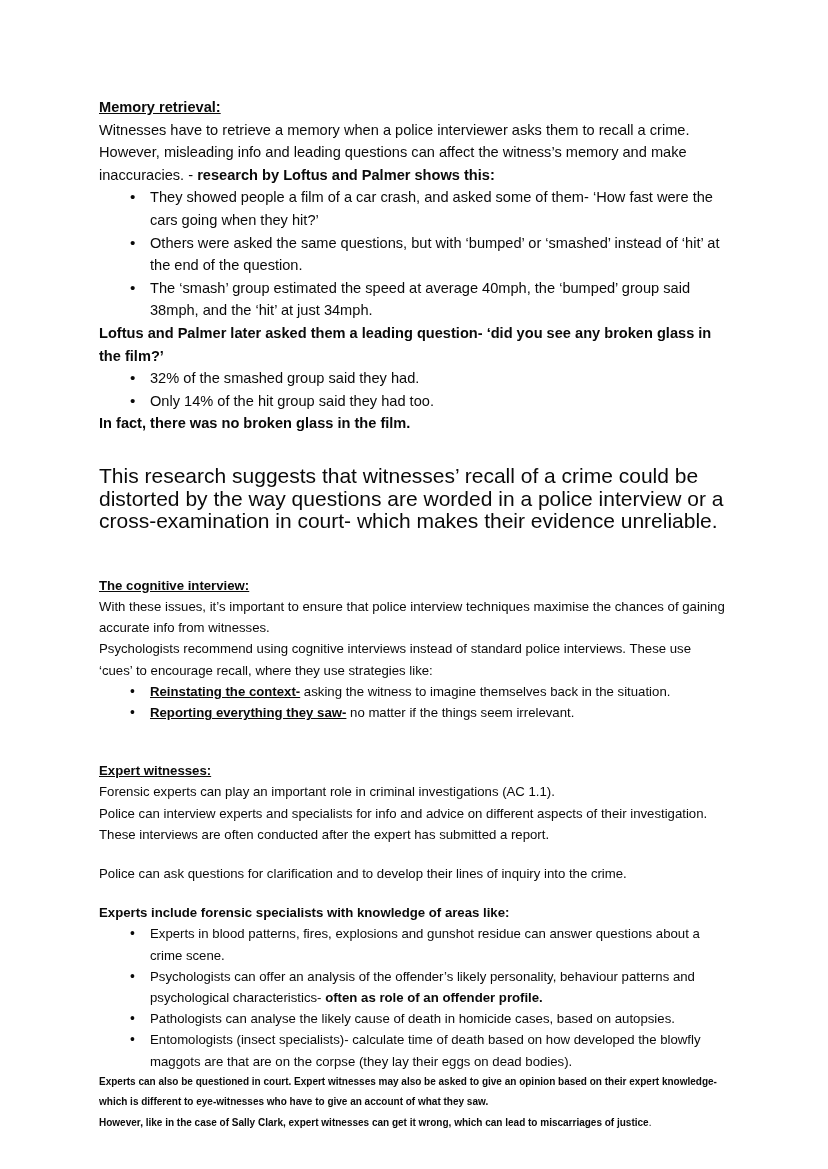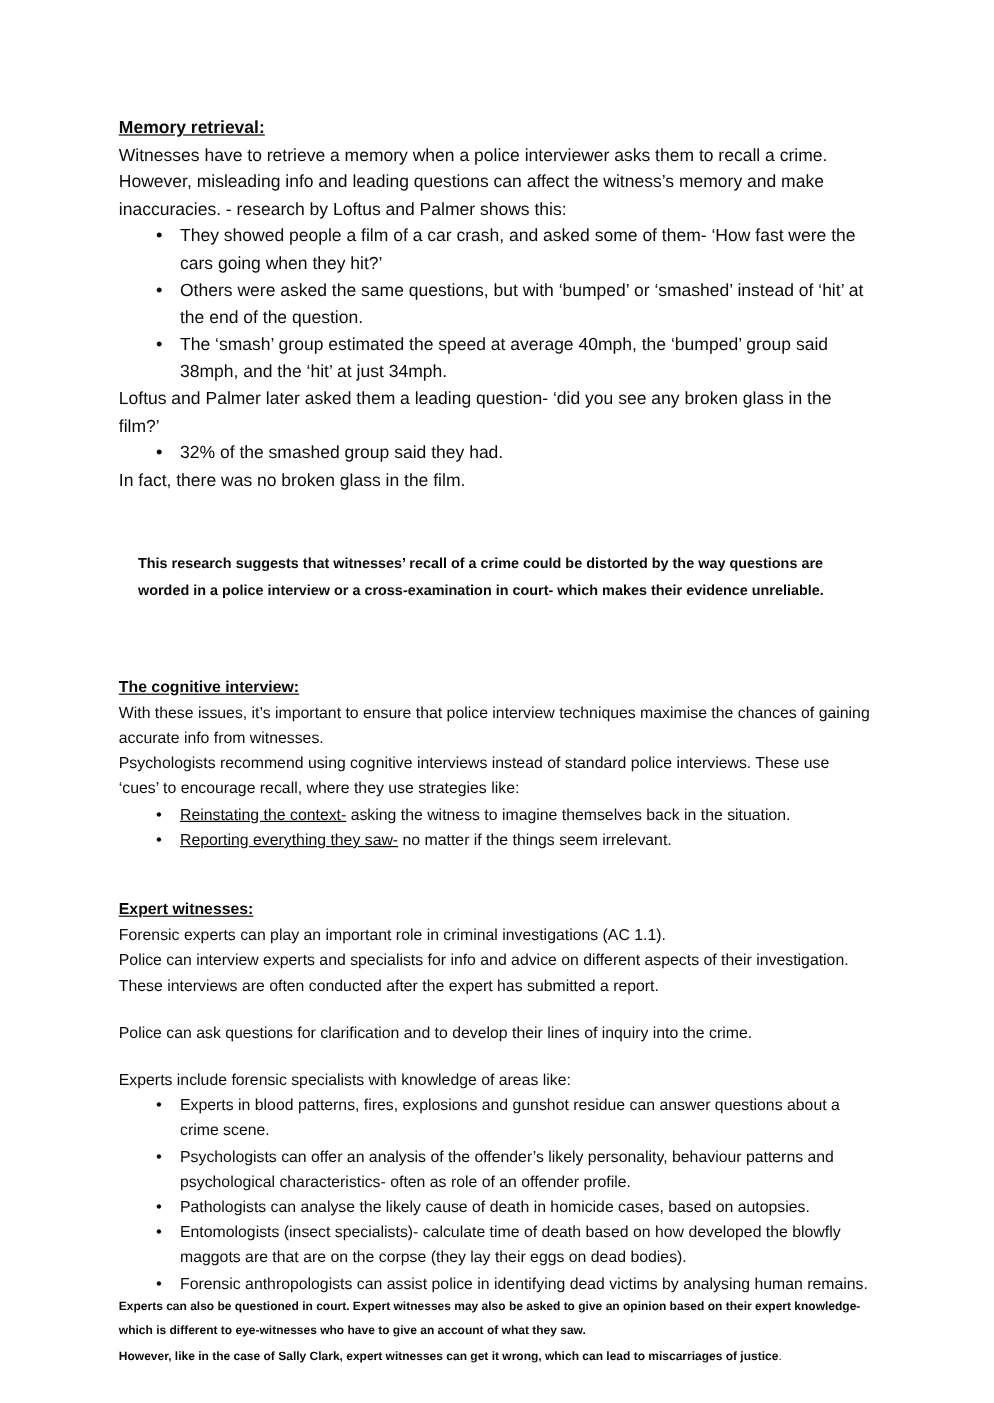--- a/index.html
+++ b/index.html
@@ -57,32 +57,32 @@
   
   .big {
     font-size: 14.6px;
     line-height: 22.6px;
   }
   .small {
     font-size: 13.2px;
     line-height: 21.2px;
     margin-top: 12px;
   }
-  .bold { font-weight: normal; }
+  .bold { font-weight: bold; }
   .uline { text-decoration: underline; }
   .nb { font-weight: normal; }
   .gap-md { height: 18px; }
   .gap-lg { height: 25px; }
   .gap-xl { height: 30px; }
 
   .blk-statement {
-    font-weight: bold;
-    font-size: 12px;
+    font-weight: normal;
+    font-size: 21px;
     line-height: 22.6px;
-    margin: 16px;
+    margin: 0;
   }
   .blk-closing {
     font-weight: bold;
     font-size: 10px;
     line-height: 20.6px;
     margin: 0;
   }
 </style>
 </head>
 <body>
@@ -97,20 +97,21 @@
     <ul class="bullets big">
       <li><span>They showed people a film of a car crash, and asked some of them- ‘How fast were the cars going when they hit?’</span></li>
       <li><span>Others were asked the same questions, but with ‘bumped’ or ‘smashed’ instead of ‘hit’ at the end of the question.</span></li>
       <li><span>The ‘smash’ group estimated the speed at average 40mph, the ‘bumped’ group said 38mph, and the ‘hit’ at just 34mph.</span></li>
     </ul>
 
     <p class="para big bold">Loftus and Palmer later asked  them a leading question- ‘did you see any broken glass in the film?’</p>
 
     <ul class="bullets big">
       <li><span>32% of the smashed group said they had.</span></li>
+      <li><span>Only 14% of the hit group said they had too.</span></li>
     </ul>
 
     <p class="para big bold">In fact, there was no broken glass in the film.</p>
 
     <div class="gap-xl"></div>
 
     <p class="blk-statement">This research suggests that witnesses’ recall of a crime could be distorted by the way questions are worded in a police interview or a cross-examination in court- which makes their evidence unreliable.</p>
 
     <div class="gap-xl"></div>
 
@@ -139,21 +140,20 @@
 
     <div class="gap-md"></div>
 
     <p class="para small bold">Experts include forensic specialists with knowledge of areas like:</p>
 
     <ul class="bullets small">
       <li><span>Experts in blood patterns, fires, explosions and gunshot residue can answer questions about a crime scene.</span></li>
       <li><span>Psychologists can offer an analysis of the offender’s likely personality, behaviour patterns and psychological characteristics- </span><span class="bold">often as role of an offender profile.</span></li>
       <li><span>Pathologists can analyse the likely cause of death in homicide cases, based on autopsies.</span></li>
       <li><span>Entomologists (insect specialists)- calculate time of death based on how developed the blowfly maggots are that are on the corpse (they lay their eggs on dead bodies).</span></li>
-      <li><span>Forensic anthropologists can assist police in identifying dead victims by analysing human remains.</span></li>
     </ul>
 
     <p class="blk-closing">Experts can also be questioned in court. Expert witnesses may also be asked to give an opinion based on their expert knowledge- which is different to eye-witnesses who have to give an account of what they saw.</p>
 
     <p class="blk-closing"><span>However, like in the case of Sally Clark, expert witnesses can get it wrong, which can lead to miscarriages of justice</span><span class="nb">.</span></p>
 
   </div>
 </div>
 
 </body></html>

